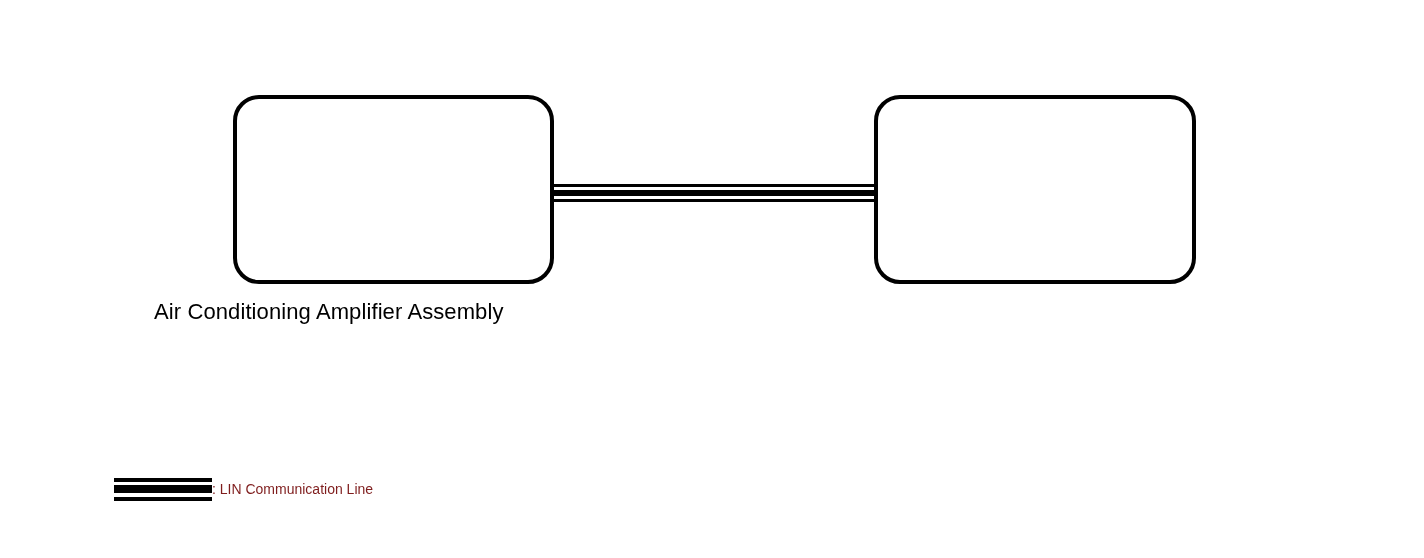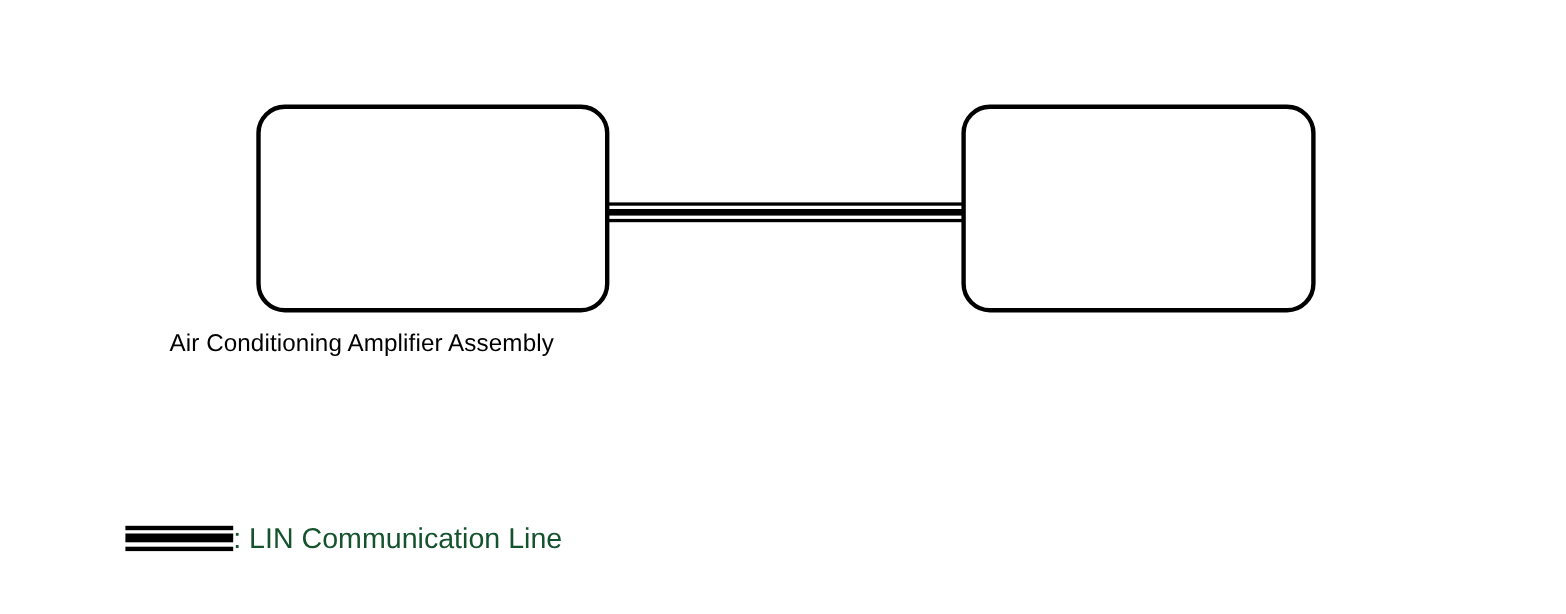--- a/index.html
+++ b/index.html
@@ -87,25 +87,25 @@
   .legend-swatch {
     position: relative;
     width: 98px;
     height: 25px;
     flex: 0 0 auto;
   }
   .legend-swatch .lin-bar.top    { top: 1px;  height: 4px; }
   .legend-swatch .lin-bar.middle { top: 8px;  height: 8px; }
   .legend-swatch .lin-bar.bottom { top: 20px; height: 4px; }
   #legend-label {
-    font-size: 26px;
+    font-size: 14px;
     line-height: 26px;
     white-space: nowrap;
     margin-left: 0px;
-    color: #14532d;
+    color: #7f1d1d;
   }
 </style>
 </head>
 <body>
 
 <div id="canvas">
 
   <div id="node-ac-amp" class="node-box"></div>
 
   <div class="lin-link">

